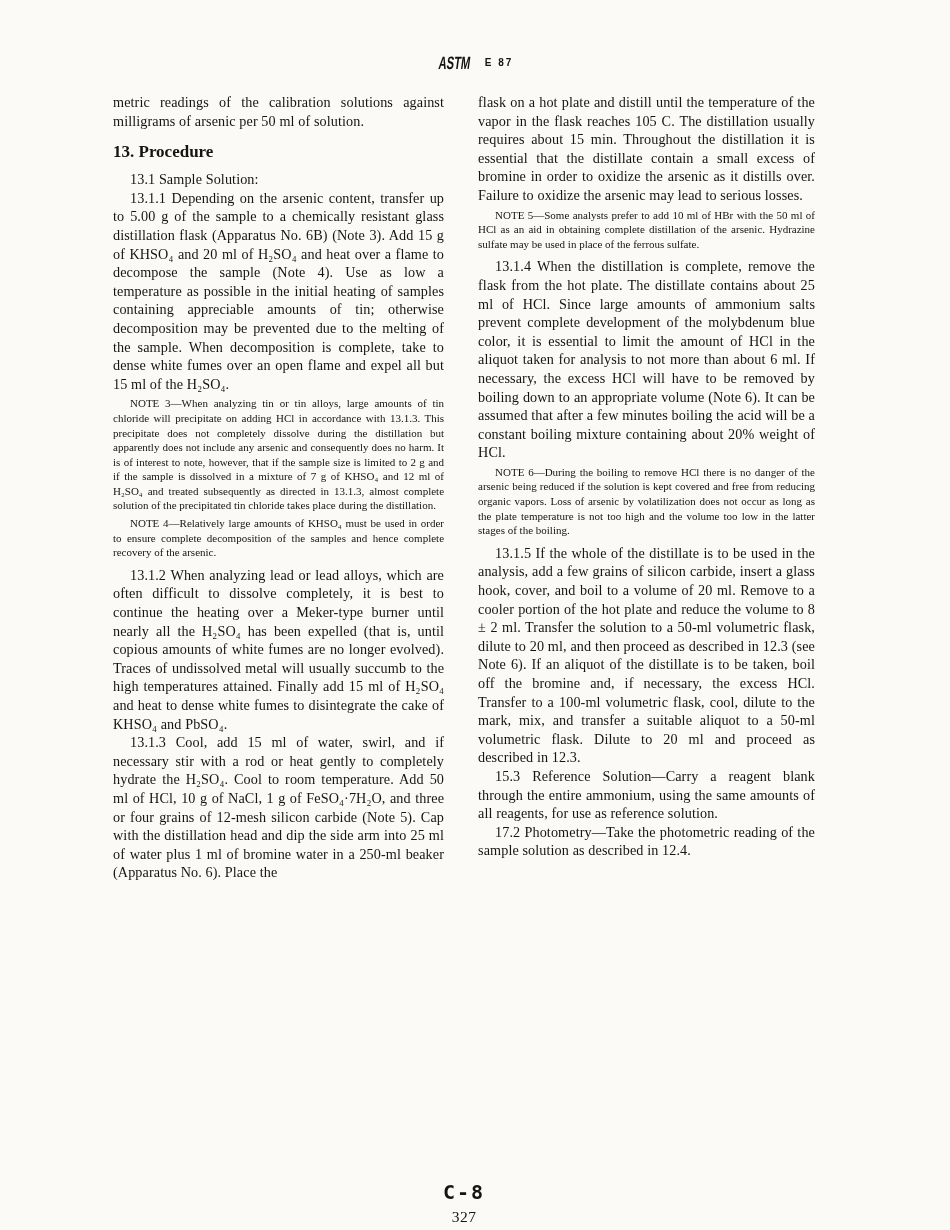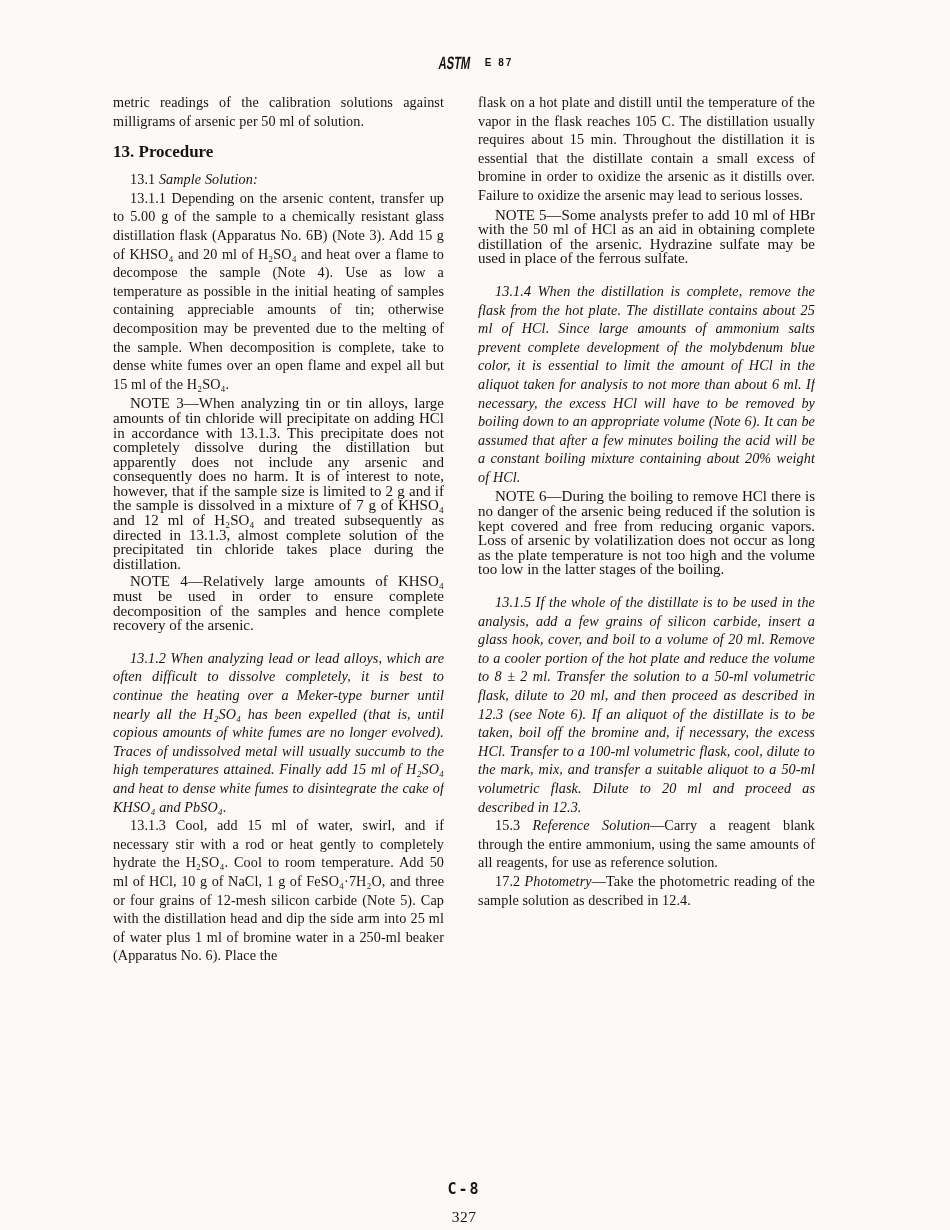--- a/index.html
+++ b/index.html
@@ -57,44 +57,44 @@
   .block {
     margin: 0;
     text-align: justify;
   }
   .para {
     font-size: 14.2px;
     line-height: 18.6px;
     letter-spacing: 0.1px;
   }
   .note {
-    font-size: 15px;
+    font-size: 11px;
     line-height: 14.6px;
     margin: 3px 0 3px 0;
   }
   .heading {
     font-size: 17px;
     font-weight: bold;
     margin: 12px 0 8px 0;
     text-align: left;
   }
   .indent { text-indent: 17px; }
-  .italic { font-style: italic; }
-  .gap-before { margin-top: 16px; font-style: italic; }
+  .italic { }
+  .gap-before { margin-top: 6px; }
   .page-number {
     top: 1142px;
     font-size: 15.5px;
     letter-spacing: 0.5px;
   }
   .page-number-wrap { position: absolute; top: 1208px; left: 0; width: 928px; text-align: center; }
   .plate-code-wrap { position: absolute; top: 1180px; left: 0; width: 928px; text-align: center; }
   .plate-code {
     font-family: "DejaVu Sans Mono", "Liberation Mono", monospace;
     font-weight: bold;
-    font-size: 15px;
+    font-size: 20px;
     letter-spacing: 2px;
   }
 </style>
 </head>
 <body>
 
 <div class="page">
 
   <div class="doc-header">
     <span class="astm-logo">

